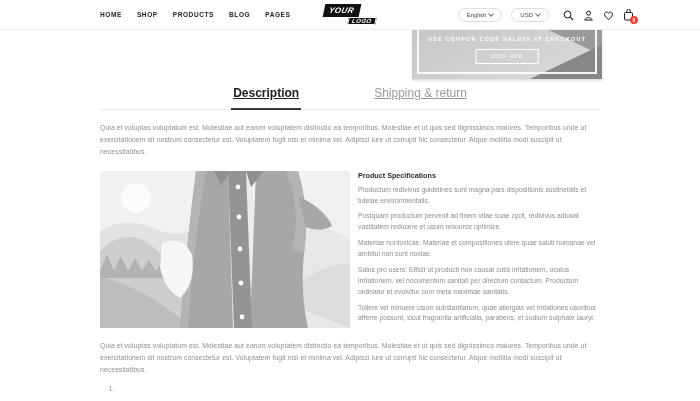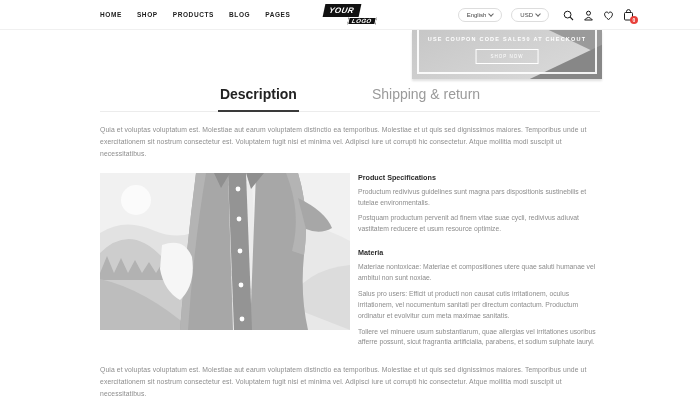--- a/index.html
+++ b/index.html
@@ -42,21 +42,21 @@
     border:2px solid rgba(255,255,255,.9); }
   .banner .cap { position:absolute; left:0; right:0; top:6px; text-align:center; color:#fff;
     font-size:5.5px; font-weight:bold; letter-spacing:1.2px; }
   .banner .btn { position:absolute; left:50%; top:19px; transform:translateX(-50%);
     border:1px solid #fff; color:#fff; background:transparent; font-size:4.5px; letter-spacing:1px;
     padding:4px 14px; cursor:pointer; font-family:"Liberation Sans",sans-serif; }
 
   
   .content { width:500px; margin:0 auto; padding-top:56px; }
   .tabs { display:flex; justify-content:center; gap:30px; border-bottom:1px solid #ececec; }
-  .tab { font-size:14px; padding:0 2px 8px; cursor:pointer; }
+  .tab { font-size:12px; padding:0 2px 8px; cursor:pointer;text-decoration:underline; }
   .tab.active { color:#222; font-weight:bold; border-bottom:2px solid #3a3a3a; margin-bottom:-1px; }
   .tab.inactive { color:#9a9a9a;margin-left:41px; }
 
   p.body { font-size:6.8px; line-height:1.75; color:#8d8d8d; letter-spacing:.1px; }
   .intro { margin-top:12px; }
 
   .cols { display:flex; gap:8px; margin-top:13px; }
   .imgbox { width:250px; height:157px; flex:none; background:#f1f1f1; }
   .imgbox svg { display:block; }
   .rcol { flex:1; padding-left:0; }
@@ -177,21 +177,20 @@
           <path d="M146 0 L164 0 L151 16 Z" fill="#8f8f8f"></path>
 
           <path d="M62 72 Q84 64 92 84 Q96 112 80 127 Q64 118 60 96 Z" fill="#f6f6f6"></path>
         </svg>
       </div>
 
       <div class="rcol">
         <h3>Product Specifications</h3>
         <p>Productum redivivus guidelines sunt magna pars dispositionis sustinebilis et tutelae environmentalis.</p>
         <p>Postquam productum pervenit ad finem vitae suae cycli, redivivus adiuvat vastitatem reducere et usum resource optimize.</p>
-        <h3 class="sect2">Materia</h3>
         <p>Materiae nontoxicae: Materiae et compositiones utere quae saluti humanae vel ambitui non sunt noxiae.</p>
         <p>Salus pro users: Efficit ut producti non causat cutis irritationem, oculus irritationem, vel nocumentum sanitati per directum contactum. Productum ordinatur et evolvitur cum meta maximae sanitatis.</p>
         <p>Tollere vel minuere usum substantiarum, quae allergias vel irritationes usoribus afferre possunt, sicut fragrantia artificialia, parabens, et sodium sulphate lauryl.</p>
       </div>
     </div>
 
     <p class="body outro">Quia et voluptas voluptatum est. Molestiae aut earum voluptatem distinctio ea temporibus. Molestiae et ut quis sed dignissimos maiores. Temporibus unde ut exercitationem sit nostrum consectetur est. Voluptatem fugit nisi et minima vel. Adipisci iure ut corrupti hic consectetur. Atque mollitia modi suscipit ut necessitatibus.</p>
 
     <ol class="features">
       <li> </li>

